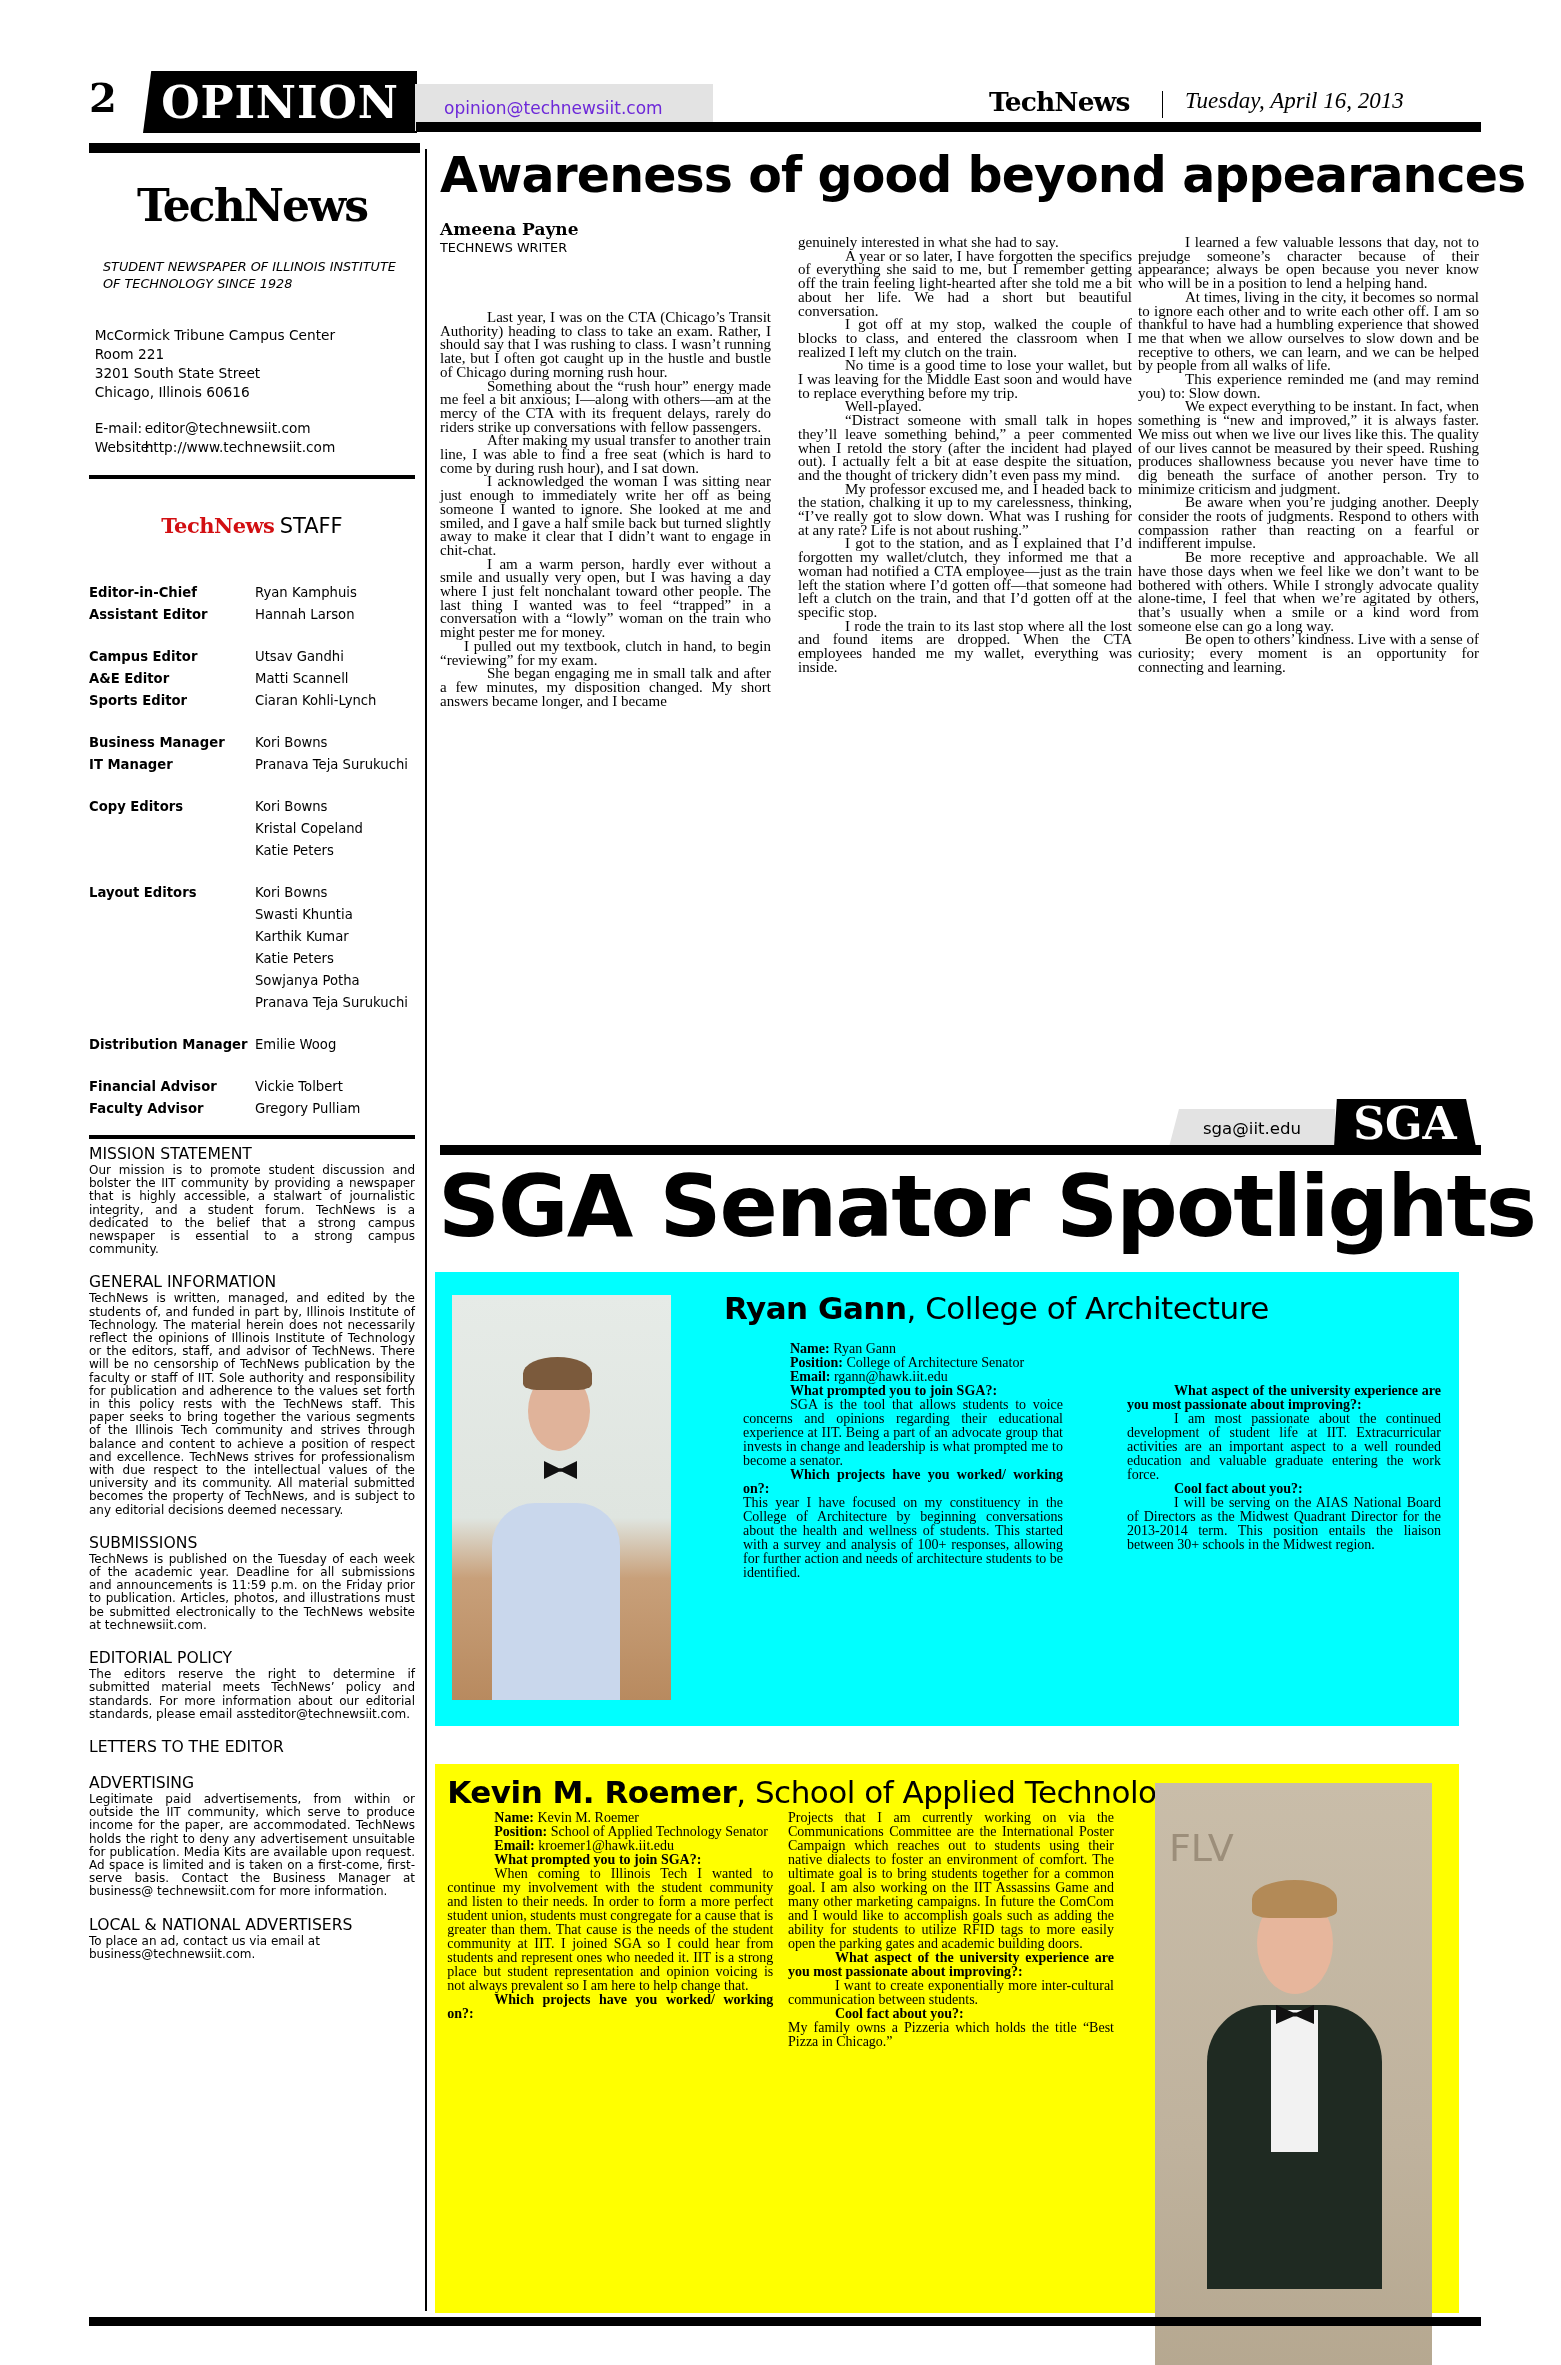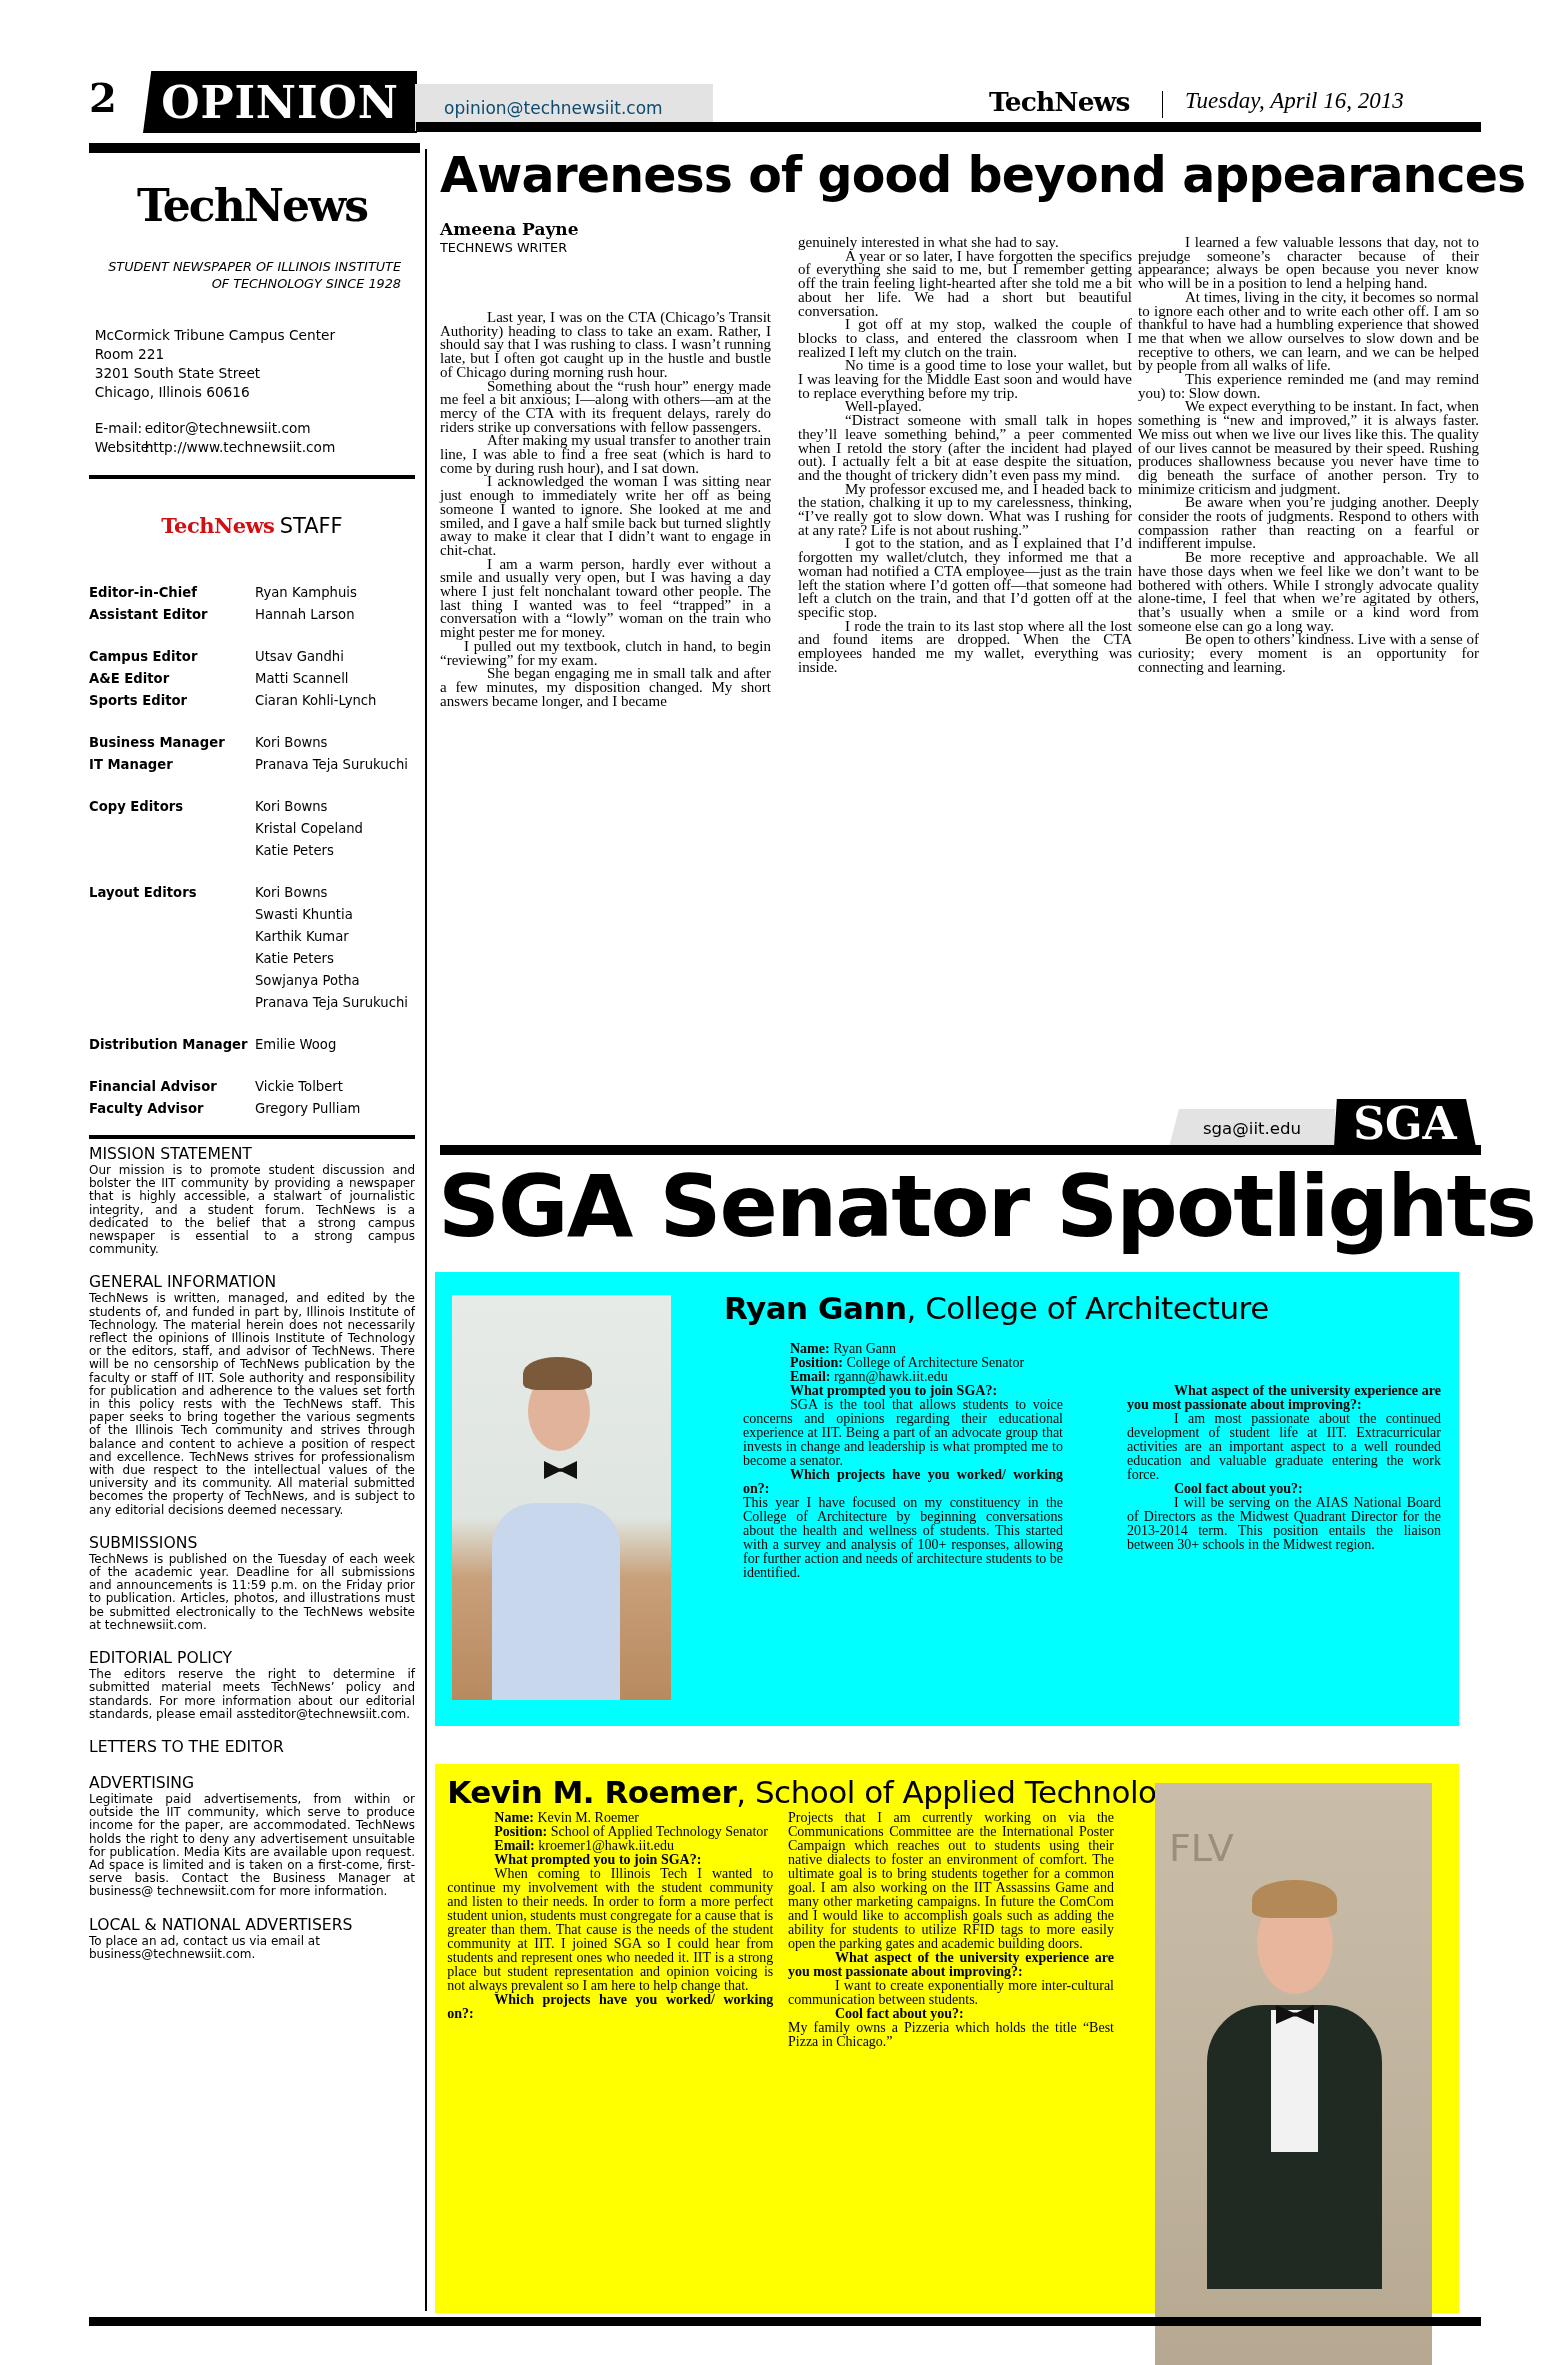--- a/index.html
+++ b/index.html
@@ -2,32 +2,32 @@
 <html style="font-size:7.6px"><head>
 <meta charset="utf-8">
 <style>
   * { box-sizing: border-box; margin: 0; padding: 0; }
   html, body { width: 1561px; height: 2413px; background: #ffffff; overflow: hidden; }
   body { position: relative; font-family: "Liberation Serif", serif; color: #000; }
 
   
   .hdr-pagenum { position: absolute; left: 89px; top: 78px; font-family: "DejaVu Serif", serif; font-weight: bold; font-size: 40px; line-height: 1; }
   .hdr-section { position: absolute; left: 143px; top: 71px; width: 274px; height: 62px; background: #000; color: #fff; clip-path: polygon(3% 0, 100% 0, 100% 100%, 0 100%); display: flex; align-items: center; justify-content: center; font-family: "DejaVu Serif", serif; font-weight: bold; font-size: 44px; letter-spacing: 0.9px; }
-  .hdr-email { position: absolute; left: 415px; top: 84px; width: 298px; height: 47px; background: #e3e3e3; display: flex; align-items: center; padding-left: 29px; font-family: "DejaVu Sans", sans-serif; font-size: 17px; color: #0c4a6e; }
+  .hdr-email { position: absolute; left: 415px; top: 84px; width: 298px; height: 47px; background: #e3e3e3; display: flex; align-items: center; padding-left: 29px; font-family: "DejaVu Sans", sans-serif; font-size: 17px; color: #6d28d9; }
   .hdr-bar { position: absolute; left: 416px; top: 122px; width: 1065px; height: 10.4px; background: #000; }
   .hdr-brand { position: absolute; left: 989px; top: 86px; font-family: "DejaVu Serif", serif; font-weight: bold; font-size: 26.5px; letter-spacing: -0.9px; }
   .hdr-sep { position: absolute; left: 1162px; top: 91px; width: 1.4px; height: 26.5px; background: #000; }
   .hdr-date { position: absolute; left: 1185px; top: 88px; font-family: "Liberation Serif", serif; font-style: italic; font-size: 23px; }
   .hdr-leftbar { position: absolute; left: 89px; top: 143px; width: 331px; height: 10.4px; background: #000; }
   .vrule { position: absolute; left: 425px; top: 149px; width: 2.4px; height: 2162px; background: #000; }
 
   
   .side { position: absolute; left: 89px; width: 326px; }
   .mast-logo { top: 180px; text-align: center; font-family: "DejaVu Serif", serif; font-weight: bold; font-size: 44px; letter-spacing: -1.9px; }
-  .mast-tag { top: 258px; text-align: right; font-family: "DejaVu Sans", sans-serif; font-style: italic; font-size: 12.8px; line-height: 1.35; padding: 0 14px; }
+  .mast-tag { top: 258px; text-align: left; font-family: "DejaVu Sans", sans-serif; font-style: italic; font-size: 12.8px; line-height: 1.35; padding: 0 14px; }
   .addr { top: 326px; font-family: "DejaVu Sans", sans-serif; font-size: 13.7px; line-height: 19px; padding-left: 5.7px; }
   .contact { top: 419px; font-family: "DejaVu Sans", sans-serif; font-size: 13.7px; line-height: 19px; padding-left: 5.7px; }
   .contact-row { display: flex; }
   .contact-row .lbl { width: 50px; }
   .side-rule { position: absolute; left: 89px; width: 326px; height: 3.8px; background: #000; }
   .staff-title { top: 513px; text-align: center; font-size: 21px; }
   .staff-title .brand { font-family: "DejaVu Serif", serif; font-weight: bold; color: #d20f12; letter-spacing: -0.5px; }
   .staff-title .word { font-family: "DejaVu Sans", sans-serif; }
   .staff { top: 582px; font-family: "DejaVu Sans", sans-serif; font-size: 13.2px; line-height: 22px; }
   .staff-group { display: flex; margin-bottom: 20px; }

